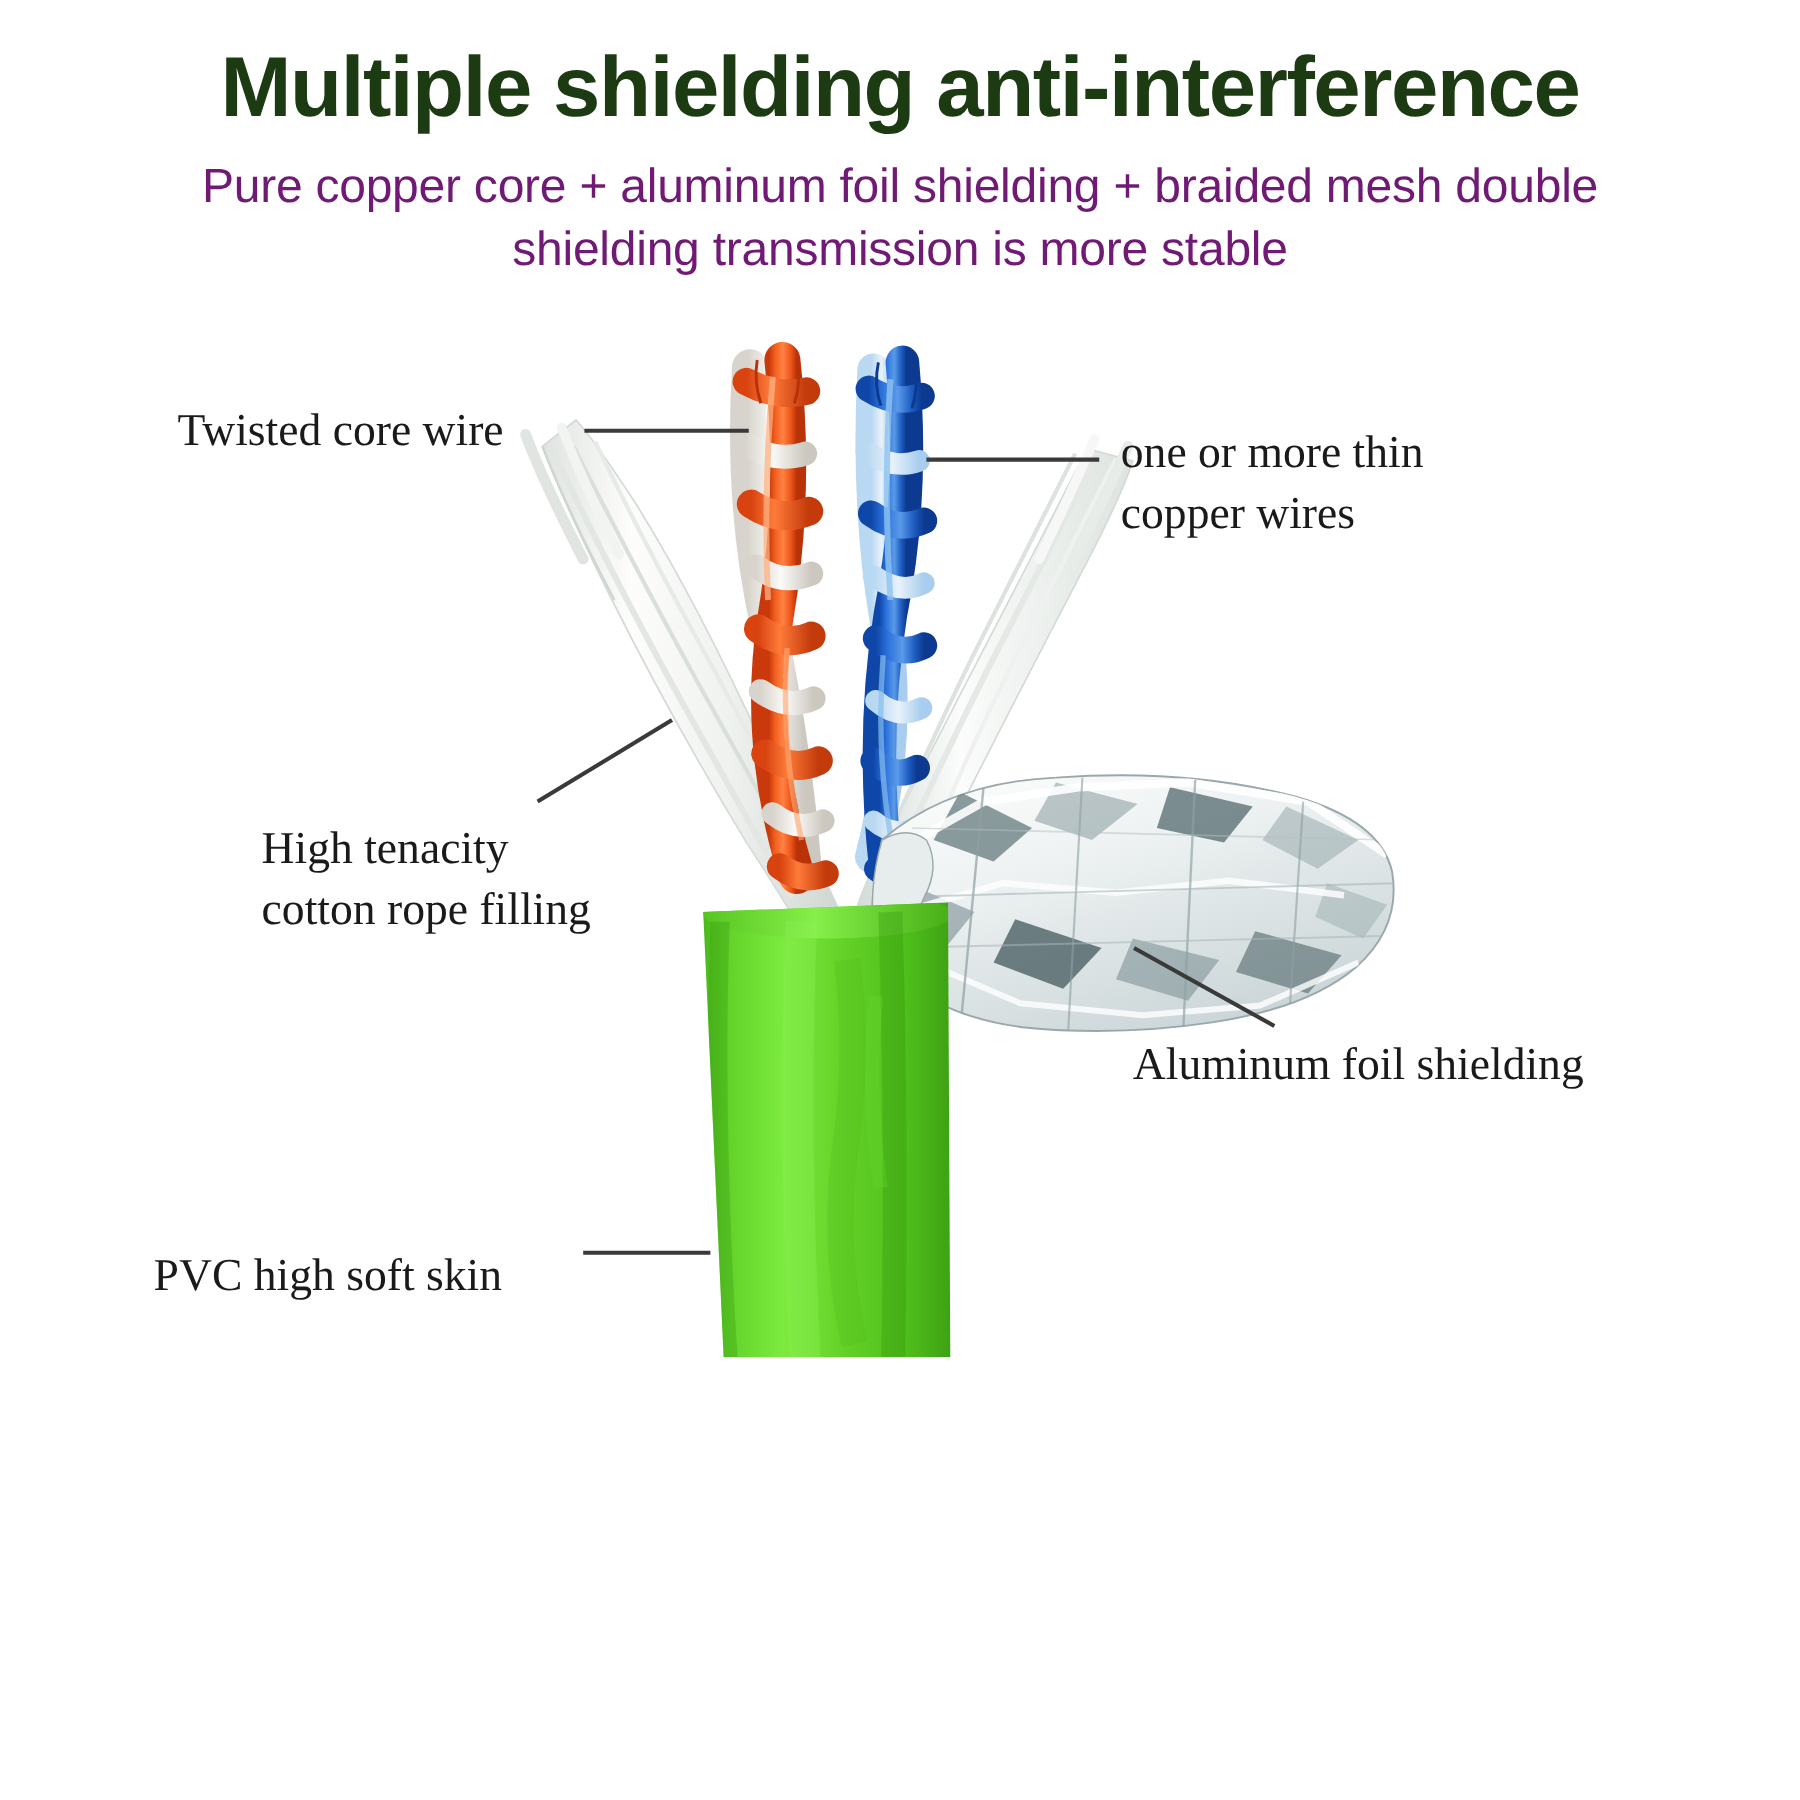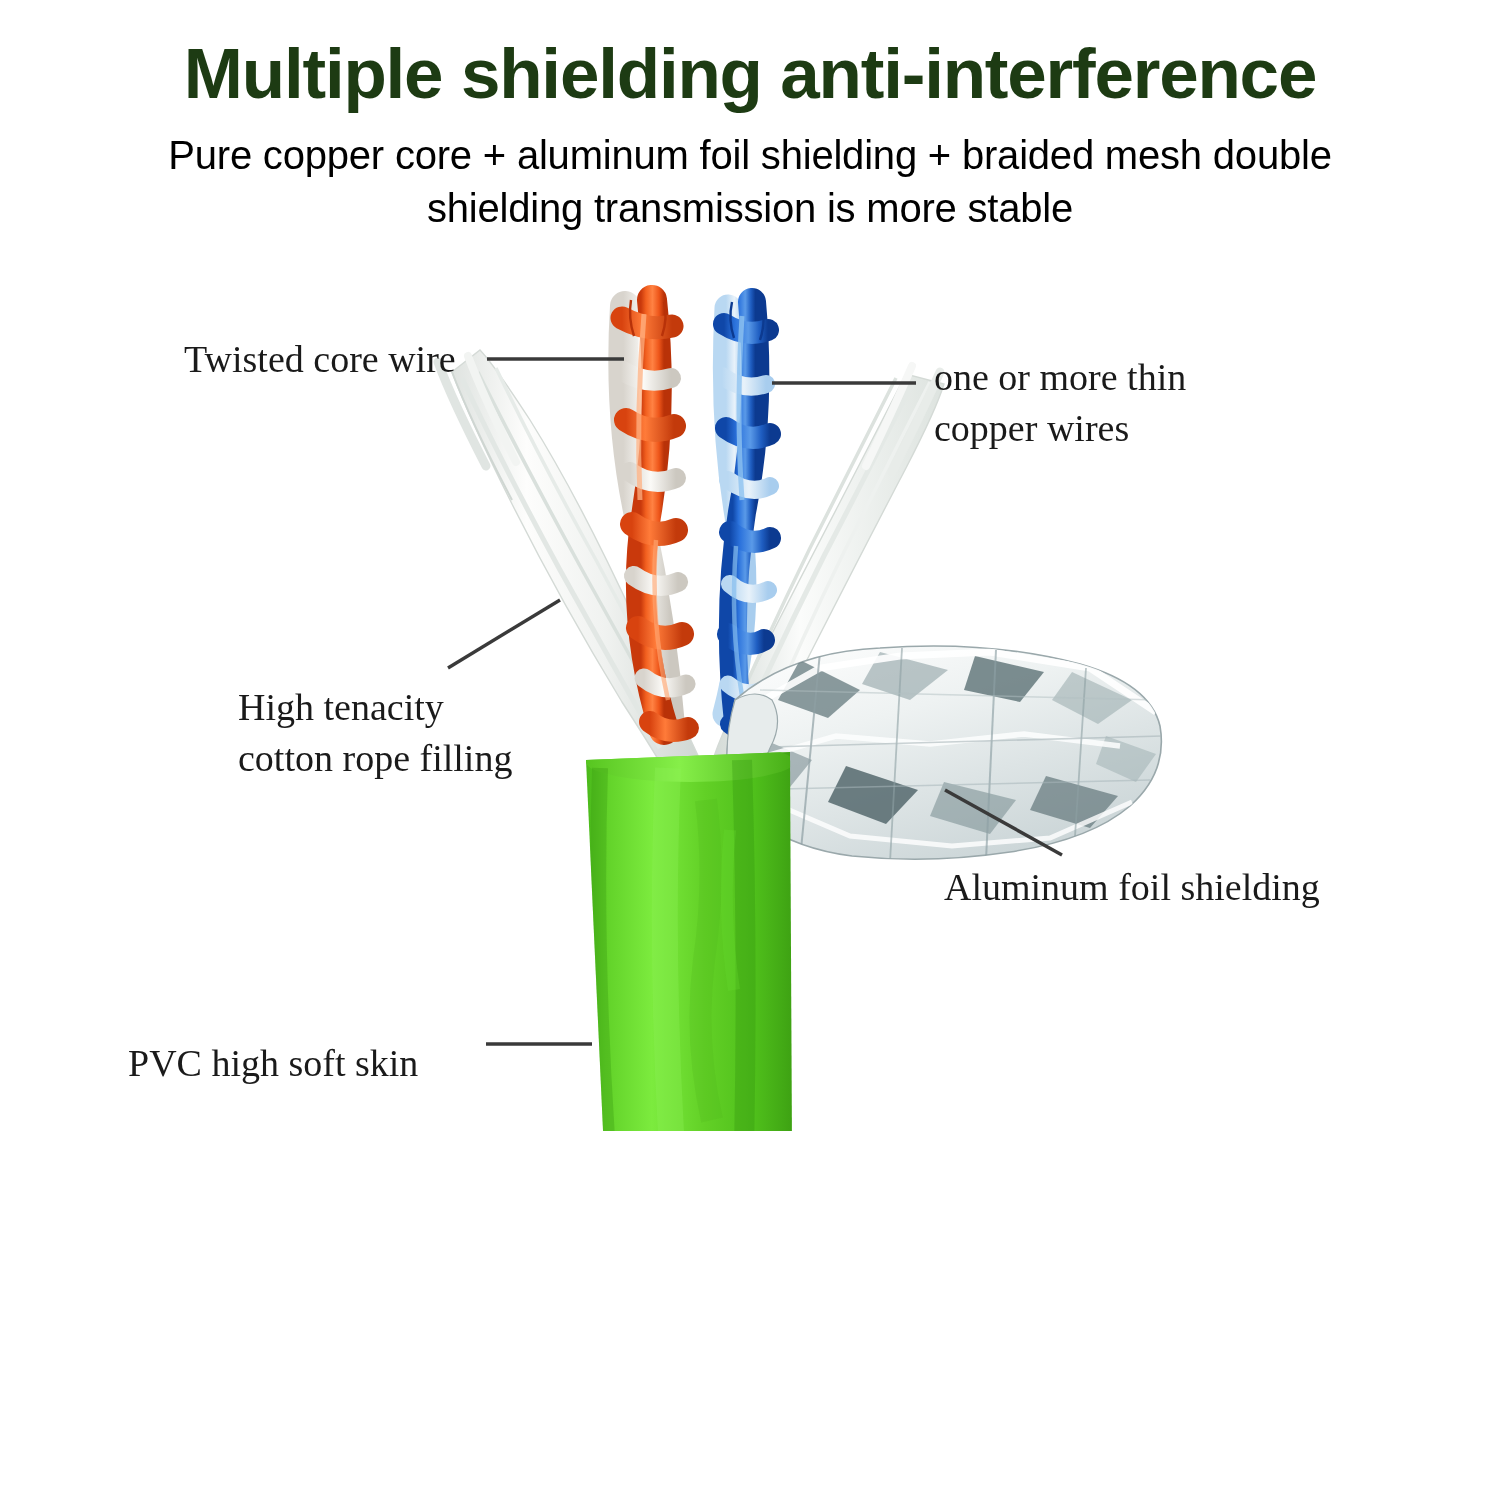--- a/index.html
+++ b/index.html
@@ -36,36 +36,36 @@
     color: #1d3b13;
     white-space: nowrap;
   }
   #subtitle {
     margin: 0;
     padding: 20px 105px 0 105px;
     font-family: "Liberation Sans", sans-serif;
     font-size: 40px;
     font-weight: normal;
     line-height: 1.32;
-    color: #000000;
+    color: #701a75;
     letter-spacing: -0.2px;
   }
 
   
   .callout {
     position: absolute;
     font-family: "Liberation Serif", serif;
     font-size: 38px;
     line-height: 1.33;
     color: #1a1a1a;
     white-space: pre-line;
   }
-  #label-twisted-core   { left: 148px;  top: 334px; margin-left: 36px; }
+  #label-twisted-core   { left: 148px;  top: 334px; }
   #label-thin-copper    { left: 934px;  top: 352px; }
-  #label-cotton-rope    { left: 218px;  top: 682px; margin-left: 20px; }
+  #label-cotton-rope    { left: 218px;  top: 682px; }
   #label-aluminum-foil  { left: 944px;  top: 862px; }
   #label-pvc-skin       { left: 128px;  top: 1022px; margin-top: 16px; }
 
   
   #leaders {
     position: absolute;
     left: 0; top: 0;
     width: 1500px; height: 1500px;
     pointer-events: none;
   }

